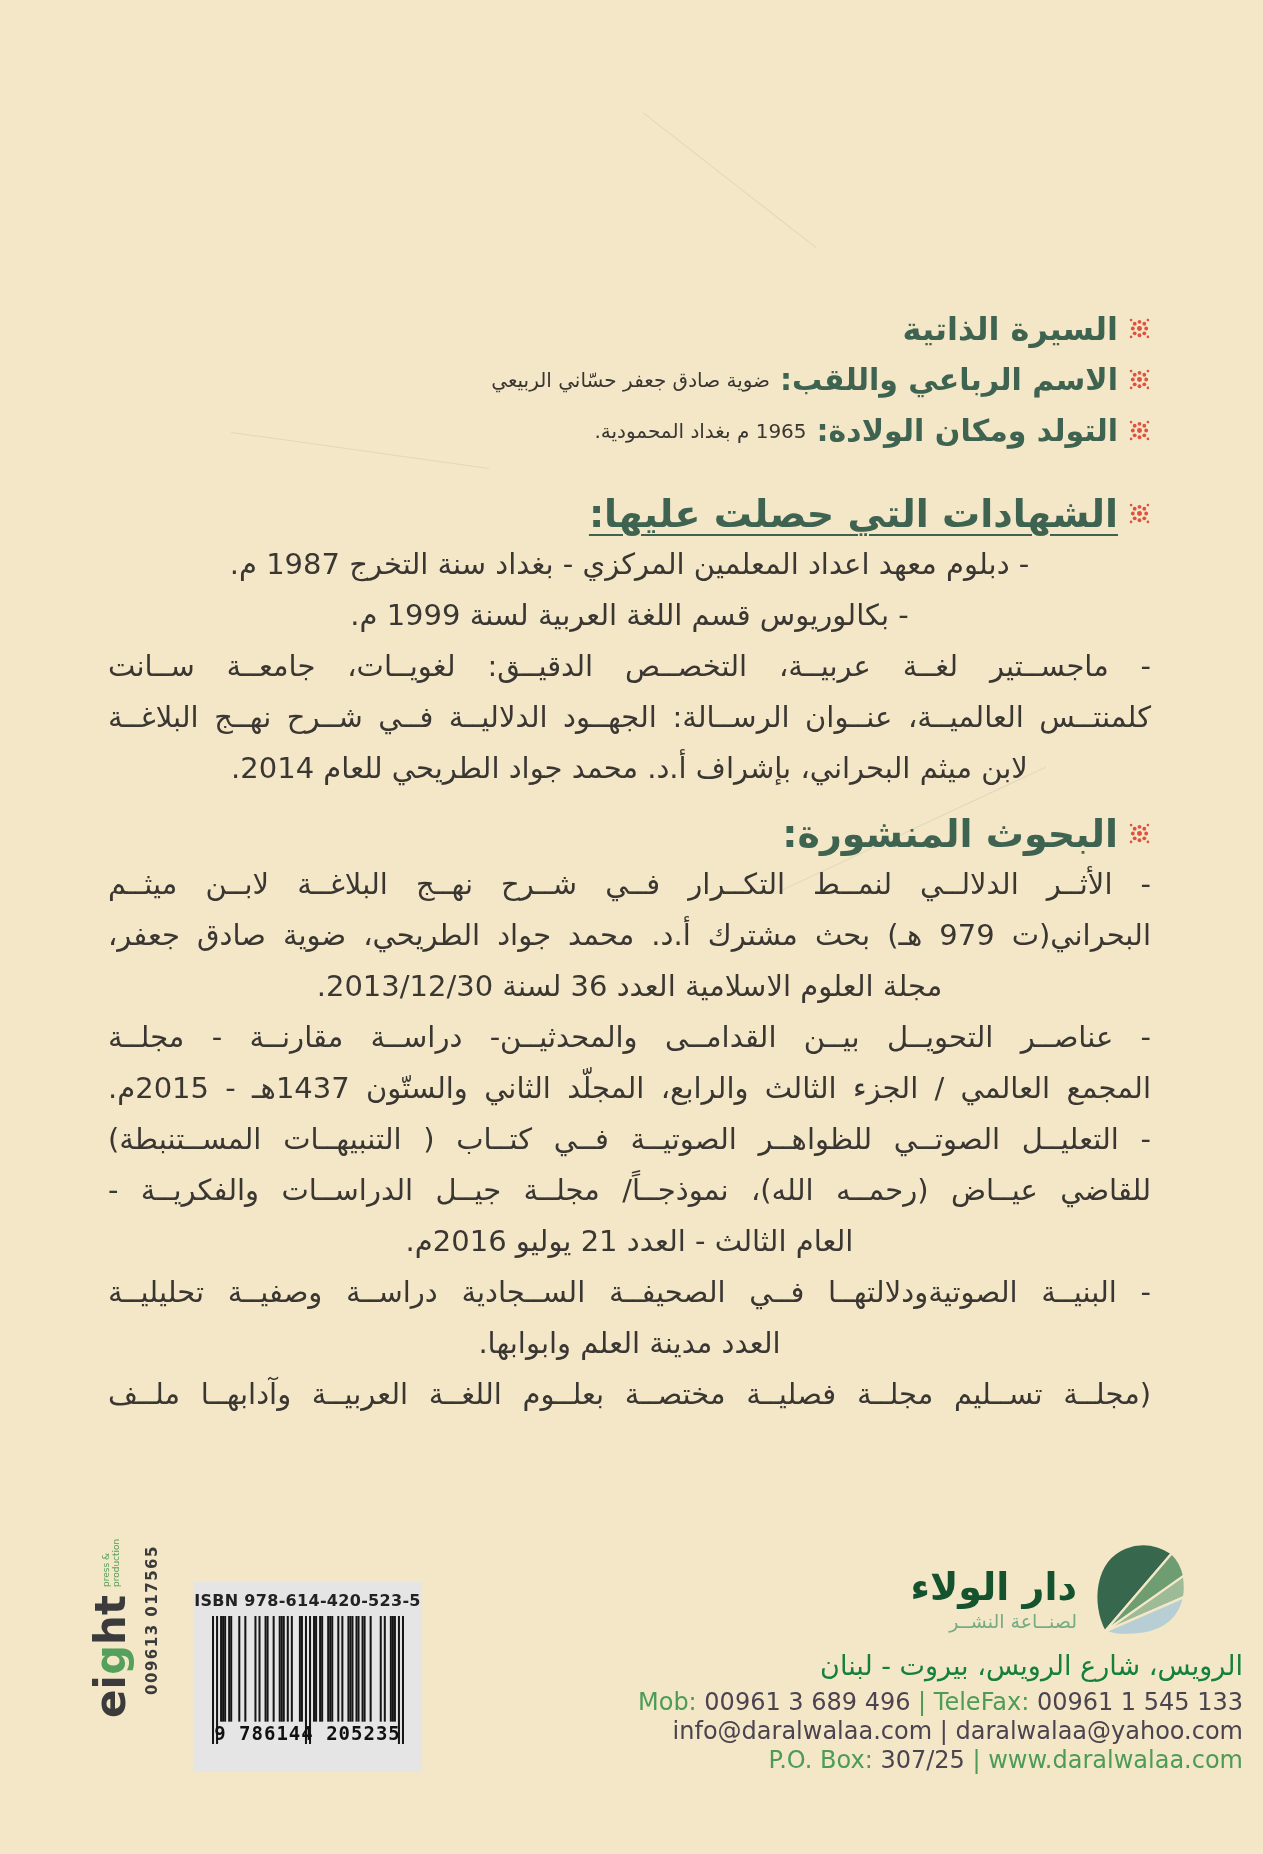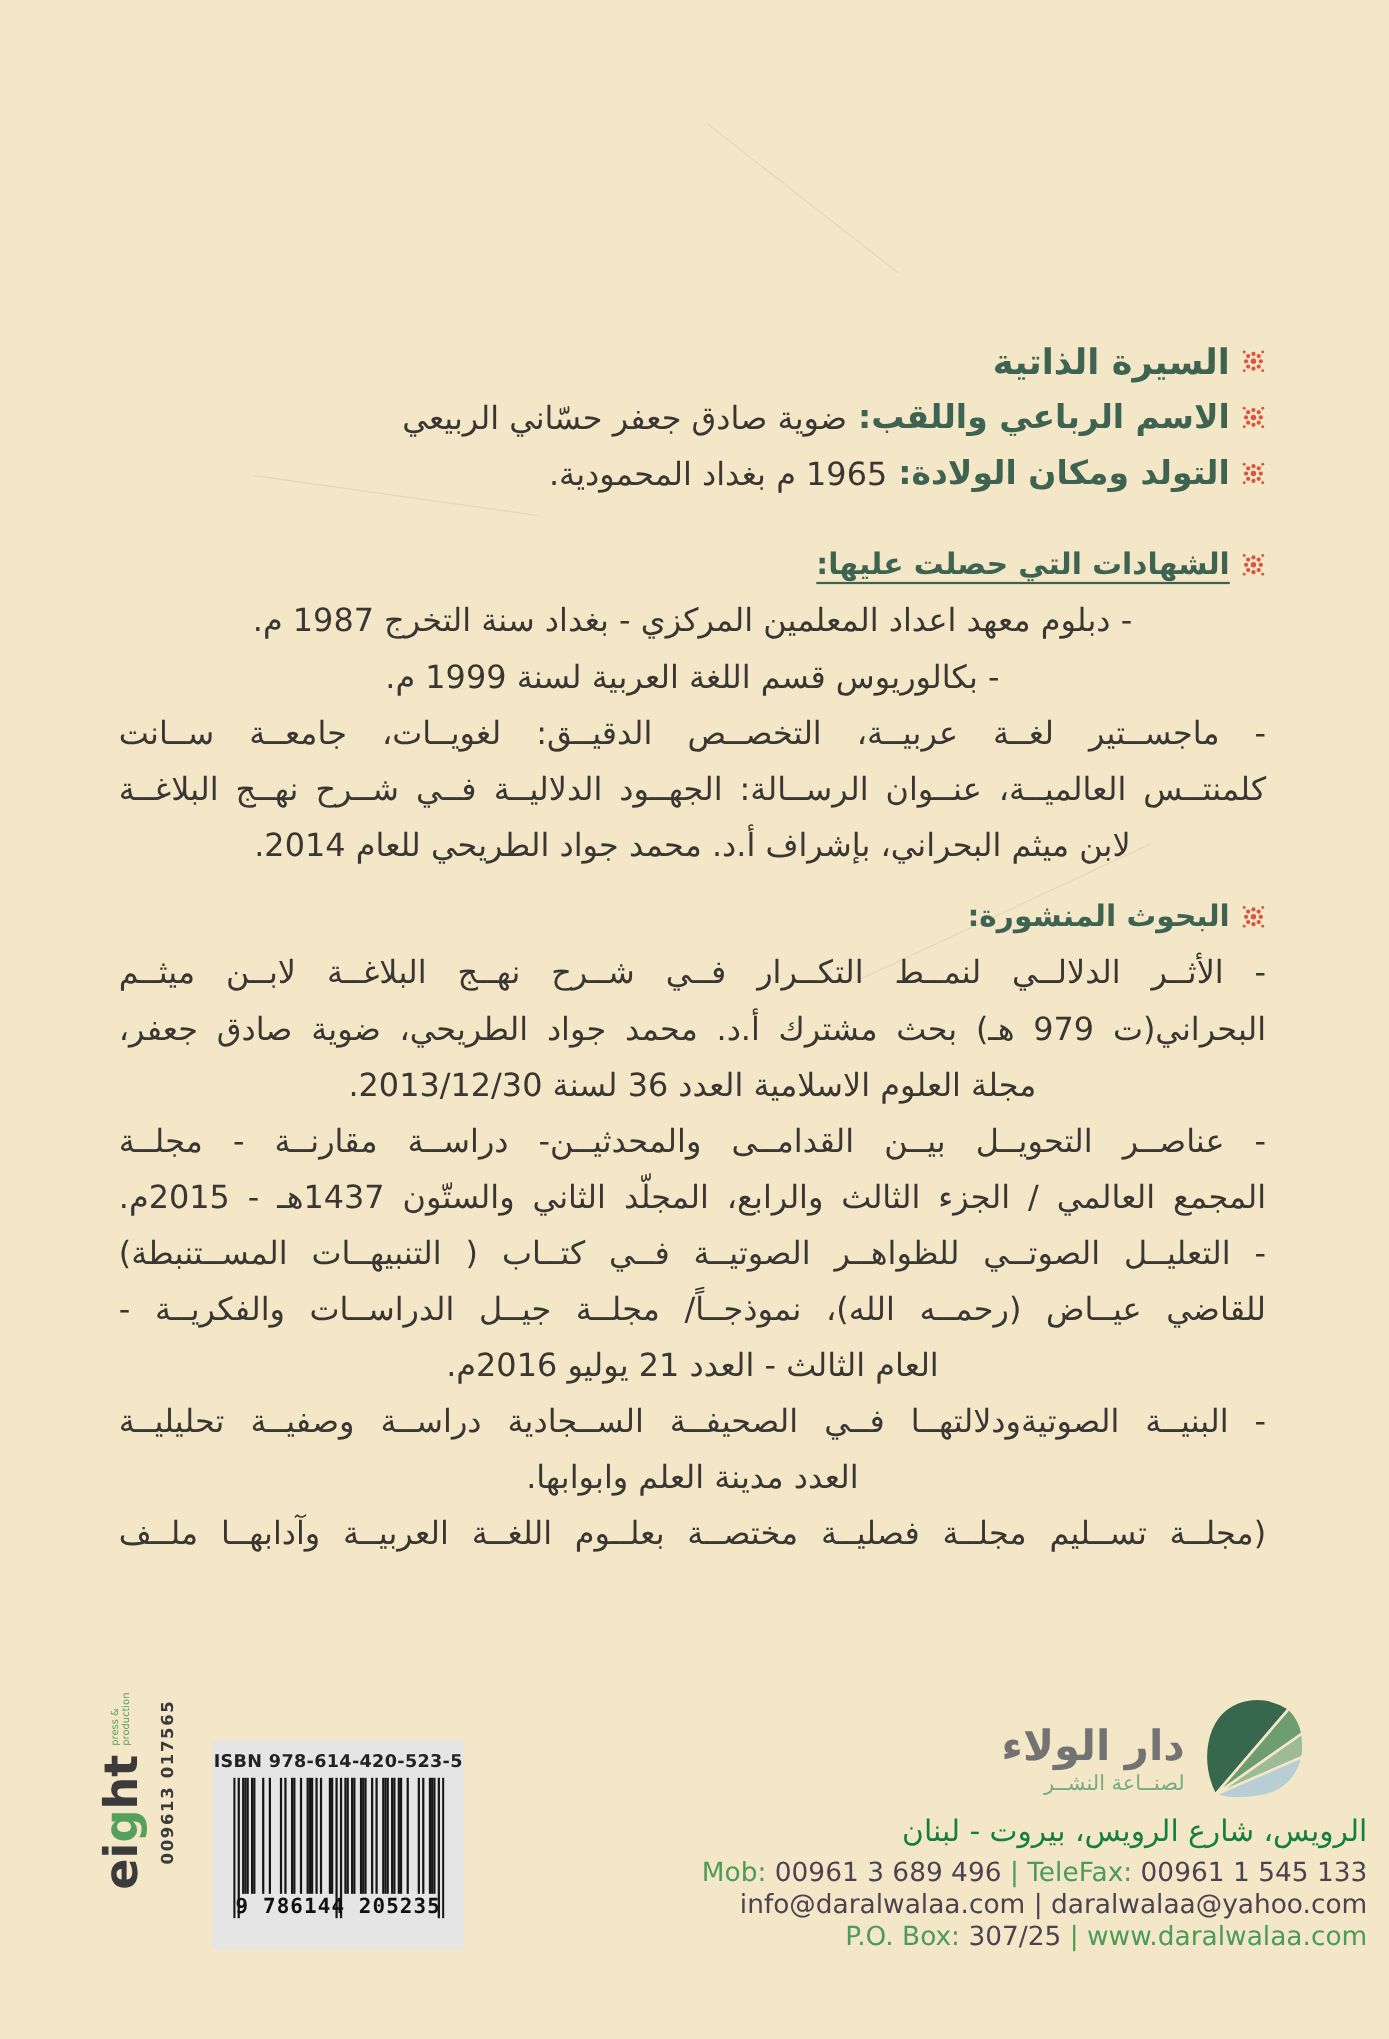--- a/index.html
+++ b/index.html
@@ -14,25 +14,25 @@
   .s2{width:260px;height:1px;left:230px;top:450px;transform:rotate(8deg);}
   .s3{width:300px;height:1px;left:760px;top:830px;transform:rotate(-25deg);}
 
   
   .content{
     position:absolute;top:303px;left:108px;right:112px;
     direction:rtl;color:#3a3632;
   }
   .hrow{display:flex;align-items:center;gap:10px;height:51px;}
   .ricon{flex:0 0 auto;display:inline-flex;}
-  .htxt{font-weight:bold;color:#3e6350;font-size:27px;}
+  .htxt{font-weight:bold;color:#3e6350;font-size:38px;}
   .htxt.big{font-size:32px;}
   .underlined{text-decoration:underline;text-decoration-thickness:2px;text-underline-offset:7px;}
   .lbl{font-weight:bold;color:#3e6350;font-size:30px;white-space:nowrap;}
-  .val{font-size:29px;color:#3a3632;}
+  .val{font-size:20px;color:#3a3632;}
   .line{font-size:29px;line-height:51px;text-align:center;}
   .line.just{text-align:justify;text-align-last:justify;}
   .mt-cert{margin-top:32px;}
   .mt-res{margin-top:14px;}
 
   
   .barcode-box{
     position:absolute;left:193px;top:1582px;width:229px;height:190px;
     background:#e5e5e5;
   }
@@ -49,21 +49,21 @@
   .eight-name{font-size:42px;font-weight:bold;color:#3b3b3b;line-height:40px;}
   .eight-g{color:#55a05a;}
   .eight-sub{font-size:9px;color:#55a05a;line-height:10px;width:54px;}
   .pcode{
     position:absolute;left:60px;top:1608px;width:190px;height:24px;
     transform:rotate(-90deg);font-size:15px;font-weight:600;color:#3b3b3b;
     letter-spacing:1.5px;text-align:center;direction:ltr;
   }
   .publogo{position:absolute;left:1086px;top:1538px;}
   .pubname{position:absolute;right:186px;top:1566px;text-align:right;direction:rtl;}
-  .pub-title{font-size:38px;font-weight:bold;color:#737373;line-height:42px;}
+  .pub-title{font-size:38px;font-weight:bold;color:#14532d;line-height:42px;}
   .pub-tag{font-size:19px;color:#74ab82;margin-top:2px;letter-spacing:1px;}
   .addr{position:absolute;right:20px;top:1650px;direction:rtl;font-size:27px;color:#15803d;}
   .contacts{position:absolute;right:20px;top:1688px;text-align:right;font-size:24px;line-height:29px;color:#4b4450;direction:ltr;}
   .green{color:#4c9b57;}
 </style>
 </head>
 <body>
 
 <div class="page">
 

